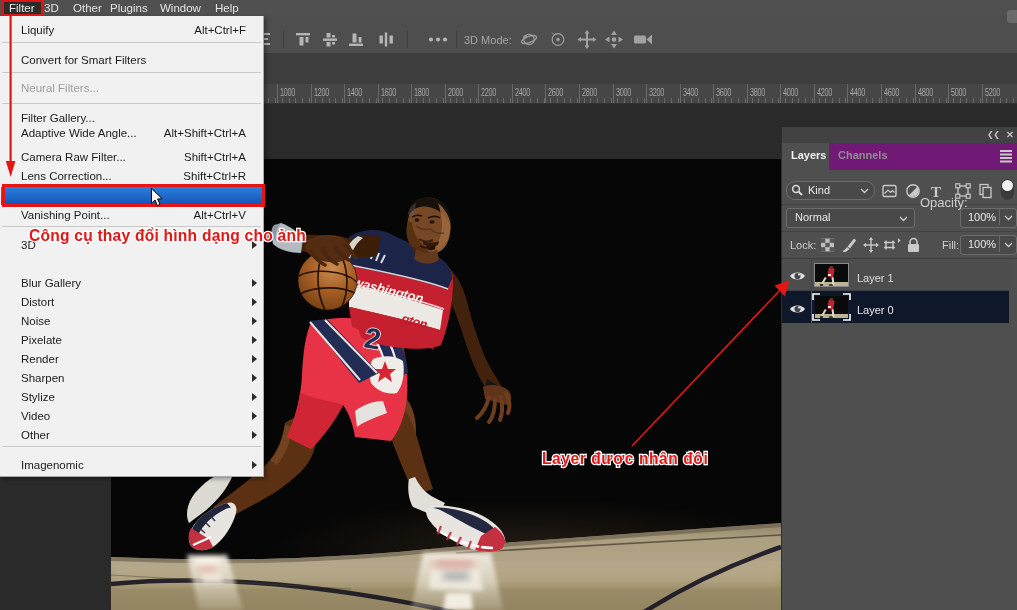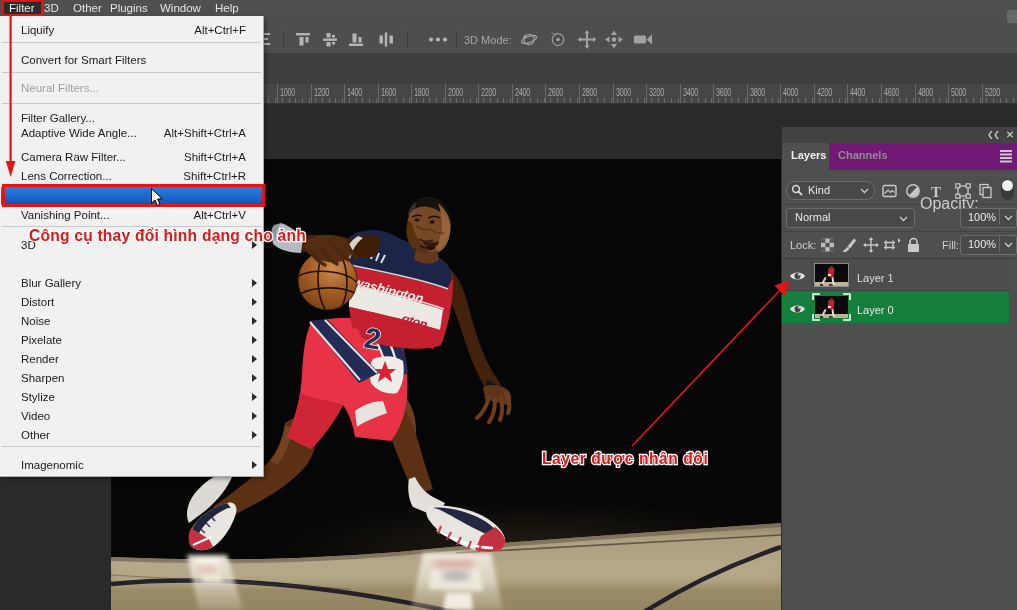--- a/index.html
+++ b/index.html
@@ -409,21 +409,21 @@
     <div style="position:absolute;left:1px;top:0.5px;width:11px;height:11px;border-radius:50%;background:#f2f2f2;"></div>
   </div>
   <div class="abs" style="left:0;top:77px;width:236px;height:1px;background:#434343;"></div>
 
   <div class="abs" style="left:4px;top:81px;width:127px;height:18px;background:#494949;border:1px solid #6c6c6c;border-radius:3px;">
     <span style="position:absolute;left:8px;top:2px;font-size:11px;color:#e8e8e8;">Normal</span>
     <svg style="position:absolute;right:6px;top:7px;" width="9" height="6" viewBox="0 0 9 6">
       <path d="M1 1 L4.5 4.5 L8 1" fill="none" stroke="#ccc" stroke-width="1.3"></path>
     </svg>
   </div>
-  <span style="position:absolute;left:138px;top:68px;font-size:16px;color:#cdcdcd;">Opacity:</span>
+  <span style="position:absolute;left:138px;top:68px;font-size:13px;color:#cdcdcd;">Opacity:</span>
   <div class="abs" style="left:178px;top:81px;width:55px;height:18px;background:#494949;border:1px solid #6c6c6c;border-radius:3px;">
     <span style="position:absolute;left:7px;top:2px;font-size:11px;color:#e8e8e8;">100%</span>
     <div style="position:absolute;right:16px;top:0;width:1px;height:16px;background:#6c6c6c;"></div>
     <svg style="position:absolute;right:3px;top:6px;" width="9" height="6" viewBox="0 0 9 6">
       <path d="M1 1 L4.5 4.5 L8 1" fill="none" stroke="#ccc" stroke-width="1.3"></path>
     </svg>
   </div>
   <div class="abs" style="left:0;top:104px;width:236px;height:1px;background:#434343;"></div>
 
   <span style="position:absolute;left:8px;top:112px;font-size:11px;color:#cdcdcd;">Lock:</span>
@@ -481,21 +481,21 @@
       <div style="position:absolute;left:14px;bottom:0;width:4px;height:2px;background:#4a4336;"></div>
       <div style="position:absolute;left:13px;top:4px;width:6px;height:9px;background:#c02432;border-radius:1px;transform:rotate(8deg);"></div>
       <div style="position:absolute;left:12.5px;top:10px;width:3px;height:2px;background:#e8e2d8;"></div>
       <div style="position:absolute;left:14.5px;top:2px;width:3.5px;height:3px;background:#5a3a22;border-radius:1px;"></div>
       <div style="position:absolute;left:8px;top:13px;width:2px;height:7px;background:#ddd5c2;transform:rotate(30deg);"></div>
       <div style="position:absolute;left:17px;top:13px;width:2px;height:8px;background:#e4ddcc;transform:rotate(-8deg);"></div>
     </div>
     <span style="position:absolute;left:75px;top:13px;font-size:11px;color:#dedede;">Layer 1</span>
   </div>
   <div class="abs" style="left:0;top:163px;width:227px;height:1px;background:#404040;"></div>
-  <div class="abs" style="left:0;top:164px;width:227px;height:32px;background:#15803d;">
+  <div class="abs" style="left:0;top:164px;width:227px;height:32px;background:#0f172a;">
     <svg style="position:absolute;left:7px;top:12px;" width="17" height="12" viewBox="0 0 17 12">
       <path d="M1 6 C4 1.2 13 1.2 16 6 C13 10.8 4 10.8 1 6 Z" fill="#e4e4e4"></path>
       <circle cx="8.5" cy="6" r="3.1" fill="#474747"></circle>
       <circle cx="10" cy="4.6" r="1" fill="#efefef"></circle>
     </svg>
     <div style="position:absolute;left:29px;top:0;width:1px;height:32px;background:#555;"></div>
     <div style="position:absolute;left:33px;top:5px;width:33px;height:22px;background:#0a0a0a;">
       <div style="position:absolute;left:0;bottom:0;width:33px;height:4px;background:#bcb296;"></div>
       <div style="position:absolute;left:5px;bottom:0.5px;width:3px;height:2px;background:#3a332a;"></div>
       <div style="position:absolute;left:14px;bottom:0;width:4px;height:2px;background:#4a4336;"></div>

